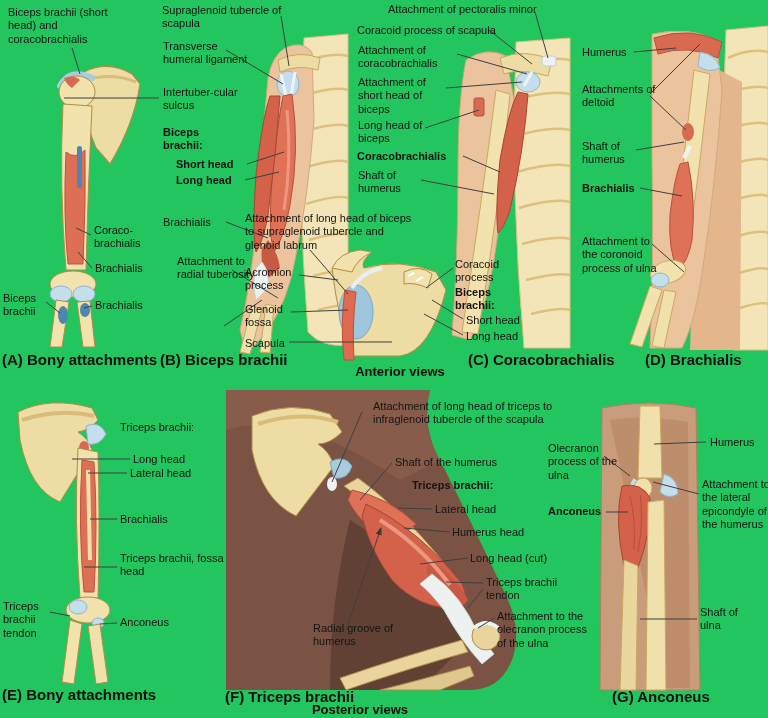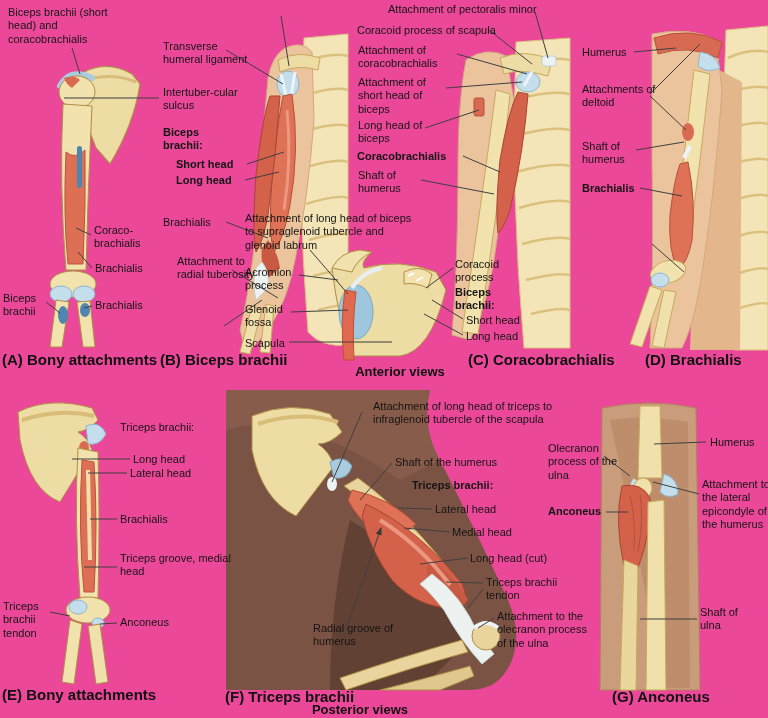--- a/index.html
+++ b/index.html
@@ -1,16 +1,16 @@
 <!DOCTYPE html>
 <html><head>
 <meta charset="utf-8">
 <style>
   html,body { margin:0; padding:0; background:#fff; }
-  #stage { position:relative; width:768px; height:718px; background:#ec4899;
+  #stage { position:relative; width:768px; height:718px; background:#22c55e;
            font-family:"Liberation Sans",sans-serif; overflow:hidden; }
   #stage svg.art { position:absolute; left:0; top:0; }
   .lbl { position:absolute; font-size:11px; line-height:1.22; color:#141414; }
   .b   { font-weight:700; }
   .cap { position:absolute; font-size:15px; font-weight:700; color:#101010; white-space:nowrap; }
   .viewcap { position:absolute; font-size:13px; font-weight:700; color:#101010; text-align:center; }
 </style>
 </head>
 <body>
 
@@ -236,20 +236,21 @@
   </g>
 </svg>
 
 <div class="lbl" style="left:8px;top:6px;width:125px">Biceps brachii (short head) and coracobrachialis</div>
 <div class="lbl" style="left:94px;top:224px;width:70px">Coraco-brachialis</div>
 <div class="lbl" style="left:95px;top:262px">Brachialis</div>
 <div class="lbl" style="left:3px;top:292px;width:55px">Biceps brachii</div>
 <div class="lbl" style="left:95px;top:299px">Brachialis</div>
 <div class="cap" style="left:2px;top:351px">(A) Bony attachments</div>
 
+<div class="lbl" style="left:162px;top:4px;width:135px">Supraglenoid tubercle of scapula</div>
 <div class="lbl" style="left:163px;top:40px;width:85px">Transverse humeral ligament</div>
 <div class="lbl" style="left:163px;top:86px;width:82px">Intertuber-cular sulcus</div>
 <div class="lbl b" style="left:163px;top:126px;width:60px">Biceps brachii:</div>
 <div class="lbl b" style="left:176px;top:158px">Short head</div>
 <div class="lbl b" style="left:176px;top:174px">Long head</div>
 <div class="lbl" style="left:163px;top:216px">Brachialis</div>
 <div class="lbl" style="left:177px;top:255px;width:85px">Attachment to radial tuberosity</div>
 <div class="cap" style="left:160px;top:351px">(B) Biceps brachii</div>
 
 <div class="lbl" style="left:245px;top:212px;width:172px">Attachment of long head of biceps to supraglenoid tubercle and glenoid labrum</div>
@@ -267,38 +268,39 @@
 <div class="lbl" style="left:358px;top:76px;width:95px">Attachment of short head of biceps</div>
 <div class="lbl" style="left:358px;top:119px;width:75px">Long head of biceps</div>
 <div class="lbl b" style="left:357px;top:150px">Coracobrachialis</div>
 <div class="lbl" style="left:358px;top:169px;width:70px">Shaft of humerus</div>
 <div class="cap" style="left:468px;top:351px">(C) Coracobrachialis</div>
 
 <div class="lbl" style="left:582px;top:46px">Humerus</div>
 <div class="lbl" style="left:582px;top:83px;width:95px">Attachments of deltoid</div>
 <div class="lbl" style="left:582px;top:140px;width:70px">Shaft of humerus</div>
 <div class="lbl b" style="left:582px;top:182px">Brachialis</div>
+<div class="lbl" style="left:582px;top:235px;width:80px">Attachment to the coronoid process of ulna</div>
 <div class="cap" style="left:645px;top:351px">(D) Brachialis</div>
 
 <div class="viewcap" style="left:300px;top:364px;width:200px">Anterior views</div>
 
 <div class="lbl" style="left:120px;top:421px;width:80px">Triceps brachii:</div>
 <div class="lbl" style="left:133px;top:453px">Long head</div>
 <div class="lbl" style="left:130px;top:467px">Lateral head</div>
 <div class="lbl" style="left:120px;top:513px">Brachialis</div>
-<div class="lbl" style="left:120px;top:552px;width:115px">Triceps groove, medial head</div>
+<div class="lbl" style="left:120px;top:552px;width:115px">Triceps brachii, fossa head</div>
 <div class="lbl" style="left:3px;top:600px;width:60px">Triceps brachii tendon</div>
 <div class="lbl" style="left:120px;top:616px">Anconeus</div>
 <div class="cap" style="left:2px;top:686px">(E) Bony attachments</div>
 
 <div class="lbl" style="left:373px;top:400px;width:220px">Attachment of long head of triceps to infraglenoid tubercle of the scapula</div>
 <div class="lbl" style="left:395px;top:456px">Shaft of the humerus</div>
 <div class="lbl b" style="left:412px;top:479px">Triceps brachii:</div>
 <div class="lbl" style="left:435px;top:503px">Lateral head</div>
-<div class="lbl" style="left:452px;top:526px">Medial head</div>
+<div class="lbl" style="left:452px;top:526px">Humerus head</div>
 <div class="lbl" style="left:470px;top:552px">Long head (cut)</div>
 <div class="lbl" style="left:486px;top:576px;width:95px">Triceps brachii tendon</div>
 <div class="lbl" style="left:313px;top:622px;width:105px">Radial groove of humerus</div>
 <div class="lbl" style="left:497px;top:610px;width:90px">Attachment to the olecranon process of the ulna</div>
 <div class="cap" style="left:225px;top:688px">(F) Triceps brachii</div>
 
 <div class="lbl" style="left:548px;top:442px;width:90px">Olecranon process of the ulna</div>
 <div class="lbl b" style="left:548px;top:505px">Anconeus</div>
 <div class="lbl" style="left:710px;top:436px">Humerus</div>
 <div class="lbl" style="left:702px;top:478px;width:75px">Attachment to the lateral epicondyle of the humerus</div>

